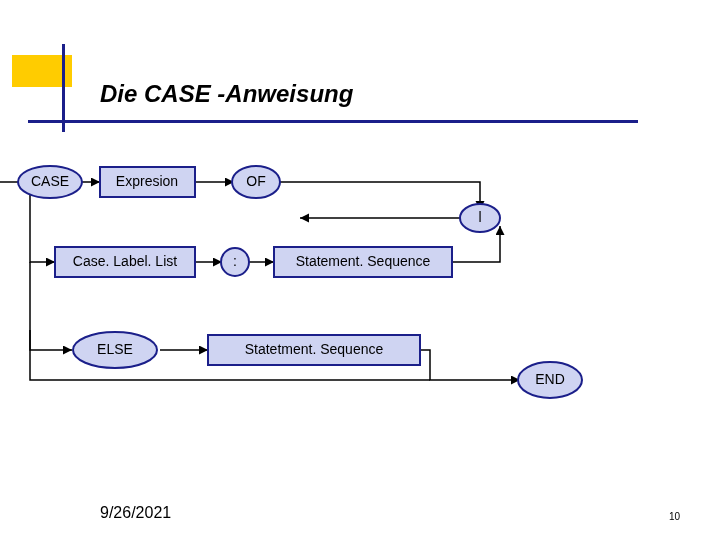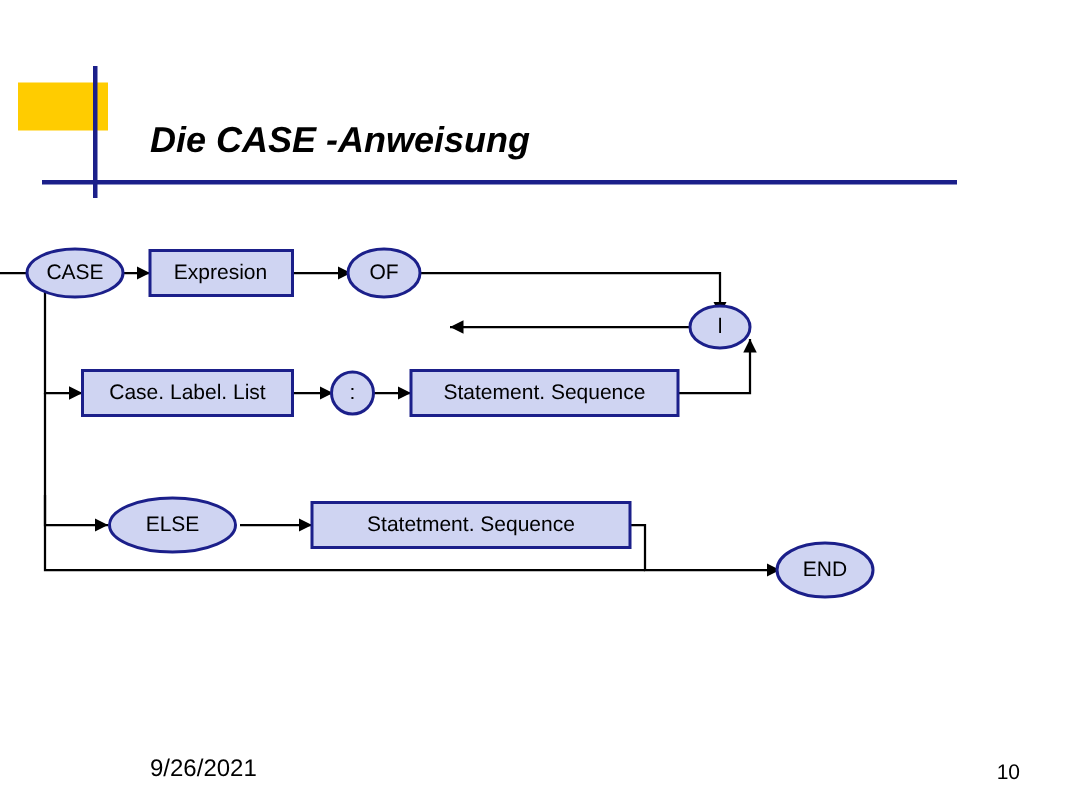--- a/index.html
+++ b/index.html
@@ -5,21 +5,21 @@
 html,body{margin:0;padding:0}
 body{width:720px;height:540px;background:#fff;font-family:Verdana,Arial,sans-serif;position:relative;color:#000}
 .slide{position:relative;width:720px;height:540px}
 .deco-yellow{position:absolute;left:12px;top:55px;width:60px;height:32px;background:#ffcc00}
 .title{position:absolute;left:100px;top:80px;font-size:24px;font-weight:bold;font-style:italic}
 .hline{position:absolute;left:28px;top:120px;width:610px;height:3px;background:#1b1f8a}
 .vline{position:absolute;left:62px;top:44px;width:3px;height:88px;background:#1b1f8a}
 svg.diagram{position:absolute;left:0;top:140px;width:720px;height:320px}
 .node-text{font-size:14px;font-family:Arial,sans-serif;fill:#000;dominant-baseline:middle;text-anchor:middle}
 .footer-date{position:absolute;left:100px;bottom:18px;font-size:16px}
-.footer-page{position:absolute;right:40px;bottom:18px;font-size:14px}
+.footer-page{position:absolute;right:40px;bottom:18px;font-size:10px}
 </style>
 </head>
 <body>
 
 <div class="slide">
   <div class="deco-yellow"></div>
   <div class="hline"></div>
   <div class="vline"></div>
   <div class="title">Die CASE -Anweisung</div>
 

